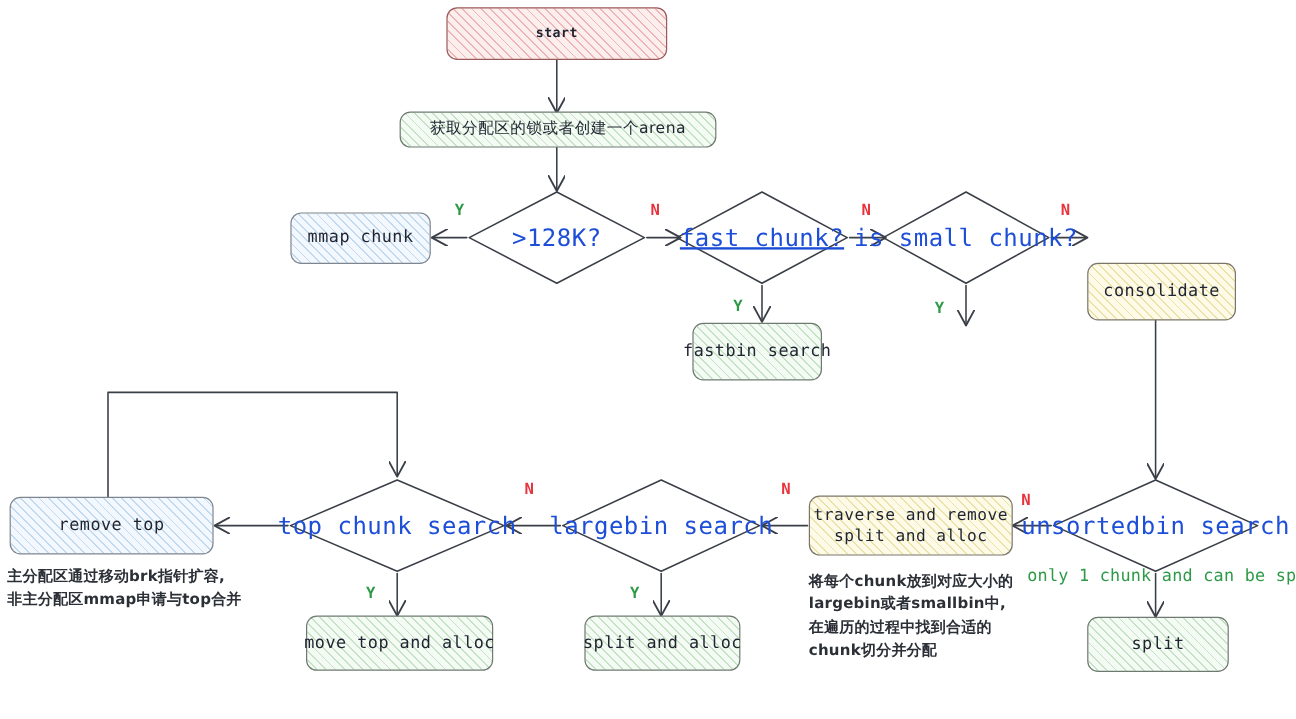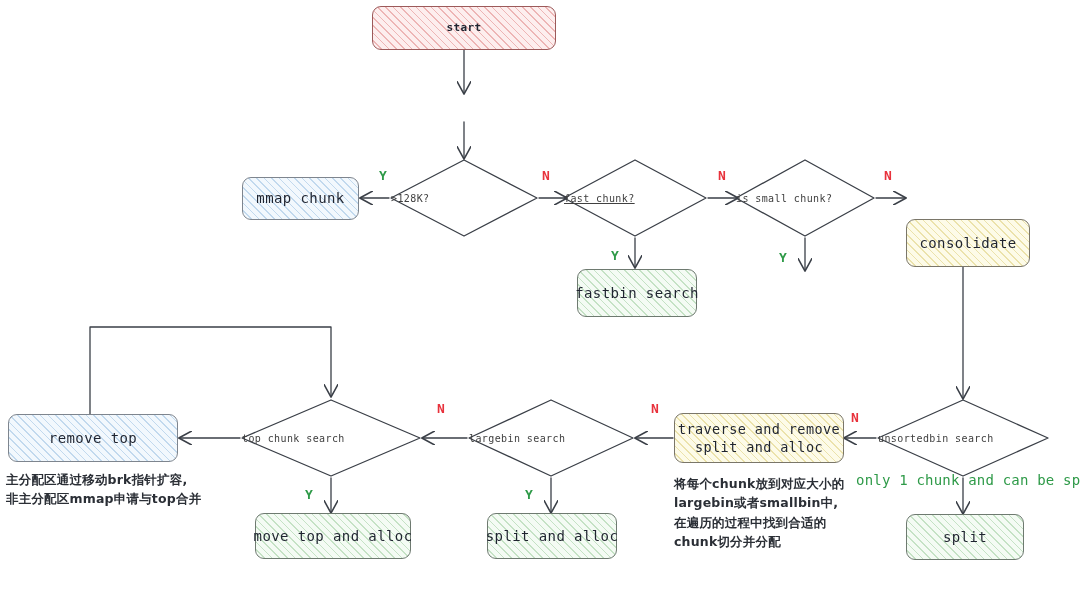--- a/index.html
+++ b/index.html
@@ -70,24 +70,24 @@
         rgba(214,196,96,0.45) 0px, rgba(214,196,96,0.45) 1.1px,
         rgba(255,255,255,0) 1.1px, rgba(255,255,255,0) 5.4px);
     border-color: #7a7669;
   }
   
   .diamond {
     position: absolute;
     box-sizing: border-box;
     display: flex;
     align-items: center;
-    justify-content: flex-start;
-    font-family: "DejaVu Sans Mono", "Liberation Mono", monospace;
-    font-size: 10px;
-    color: #404040;
+    justify-content: center;
+    font-family: "DejaVu Sans Mono", "Liberation Mono", monospace;
+    font-size: 20px;
+    color: #1d4ed8;
     letter-spacing: 0.4px;
     white-space: pre;
     background: transparent;
   }
   
   .elabel {
     position: absolute;
     font-family: "DejaVu Sans Mono", "Liberation Mono", monospace;
     font-size: 13px;
     font-weight: bold;
@@ -169,34 +169,37 @@
       <path d="M 240 438 L 180 438" marker-end="url(#arrow)"></path>
 
       <path d="M 90 414 L 90 327 L 331 327 L 331 396" marker-end="url(#arrow)"></path>
     </g>
   </svg>
 
   <div class="node rect fill-red" style="left:372px; top:6px; width:184px; height:44px; font-size:11px; font-weight:bold;">
     <span>start</span>
   </div>
 
+  <div class="node rect fill-green" style="left:333px; top:93px; width:264px; height:30px; font-family:'DejaVu Sans','Liberation Sans',sans-serif; font-size:13px;">
+    <span>获取分配区的锁或者创建一个arena</span>
+  </div>
 
   <div class="diamond" style="left:391px; top:178px; width:146px; height:40px;">
     <span>&gt;128K?</span>
   </div>
 
   <div class="node rect fill-blue" style="left:242px; top:177px; width:117px; height:43px;">
     <span>mmap chunk</span>
   </div>
 
   <div class="diamond" style="left:564px; top:178px; width:142px; height:40px;text-decoration:underline;">
     <span>fast chunk?</span>
   </div>
 
-  <div class="node rect fill-green" style="left:577px; top:269px; width:120px; height:48px;">
+  <div class="node rect fill-green" style="left:577px; top:269px; width:108px; height:48px;">
     <span>fastbin search</span>
   </div>
 
   <div class="diamond" style="left:736px; top:178px; width:138px; height:40px;">
     <span>is small chunk?</span>
   </div>
 
 
   <div class="node rect fill-yellow" style="left:906px; top:181px; width:124px; height:48px;margin-top:38px;">
     <span>consolidate</span>

